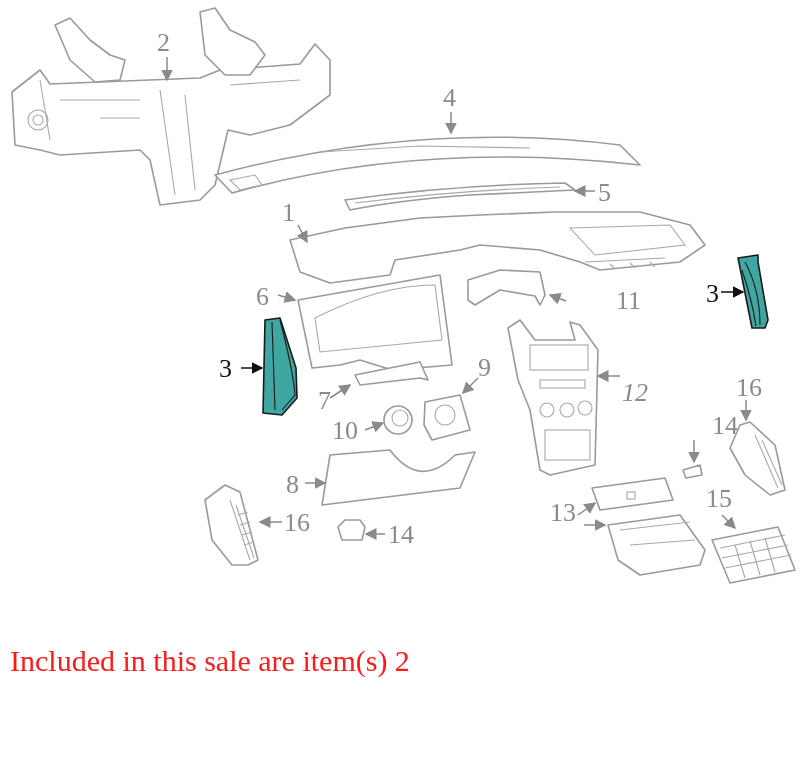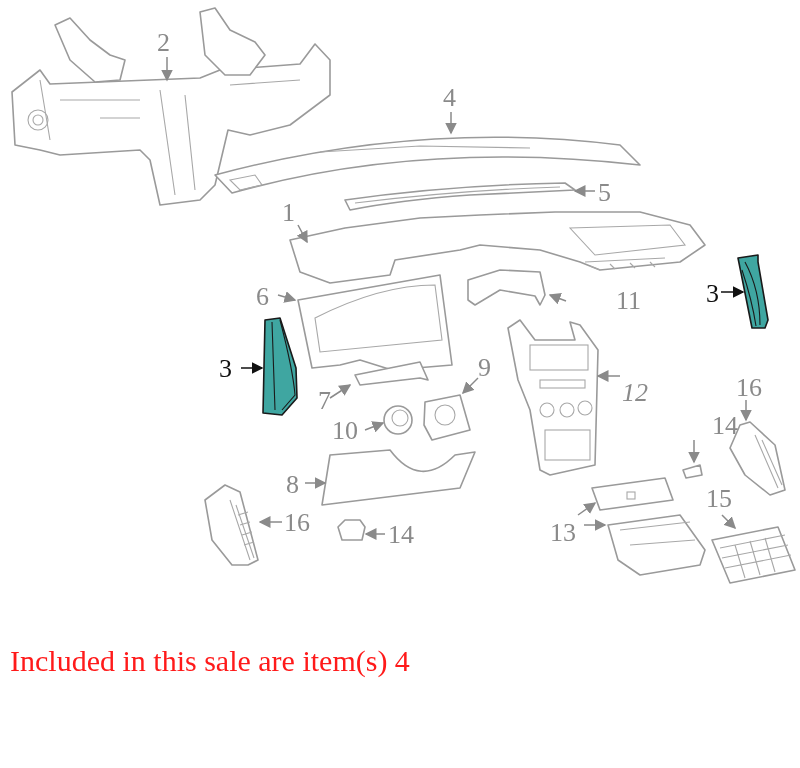--- a/index.html
+++ b/index.html
@@ -159,16 +159,16 @@
 <span class="callout hl-label" style="left:219px;top:356px;">3</span>
 <span class="callout" style="left:622px;top:380px;font-style:italic;">12</span>
 <span class="callout" style="left:478px;top:355px;">9</span>
 <span class="callout" style="left:318px;top:388px;">7</span>
 <span class="callout" style="left:736px;top:375px;">16</span>
 <span class="callout" style="left:332px;top:418px;text-align:center;">10</span>
 <span class="callout" style="left:712px;top:413px;text-align:center;">14</span>
 <span class="callout" style="left:286px;top:472px;">8</span>
 <span class="callout" style="left:706px;top:486px;">15</span>
 <span class="callout" style="left:284px;top:510px;">16</span>
-<span class="callout" style="left:550px;top:520px;text-align:right;">13</span>
+<span class="callout" style="left:550px;top:500px;text-align:right;">13</span>
 <span class="callout" style="left:388px;top:522px;">14</span>
 
-<div class="caption">Included in this sale are item(s) 4</div>
+<div class="caption">Included in this sale are item(s) 2</div>
 
 </body></html>

